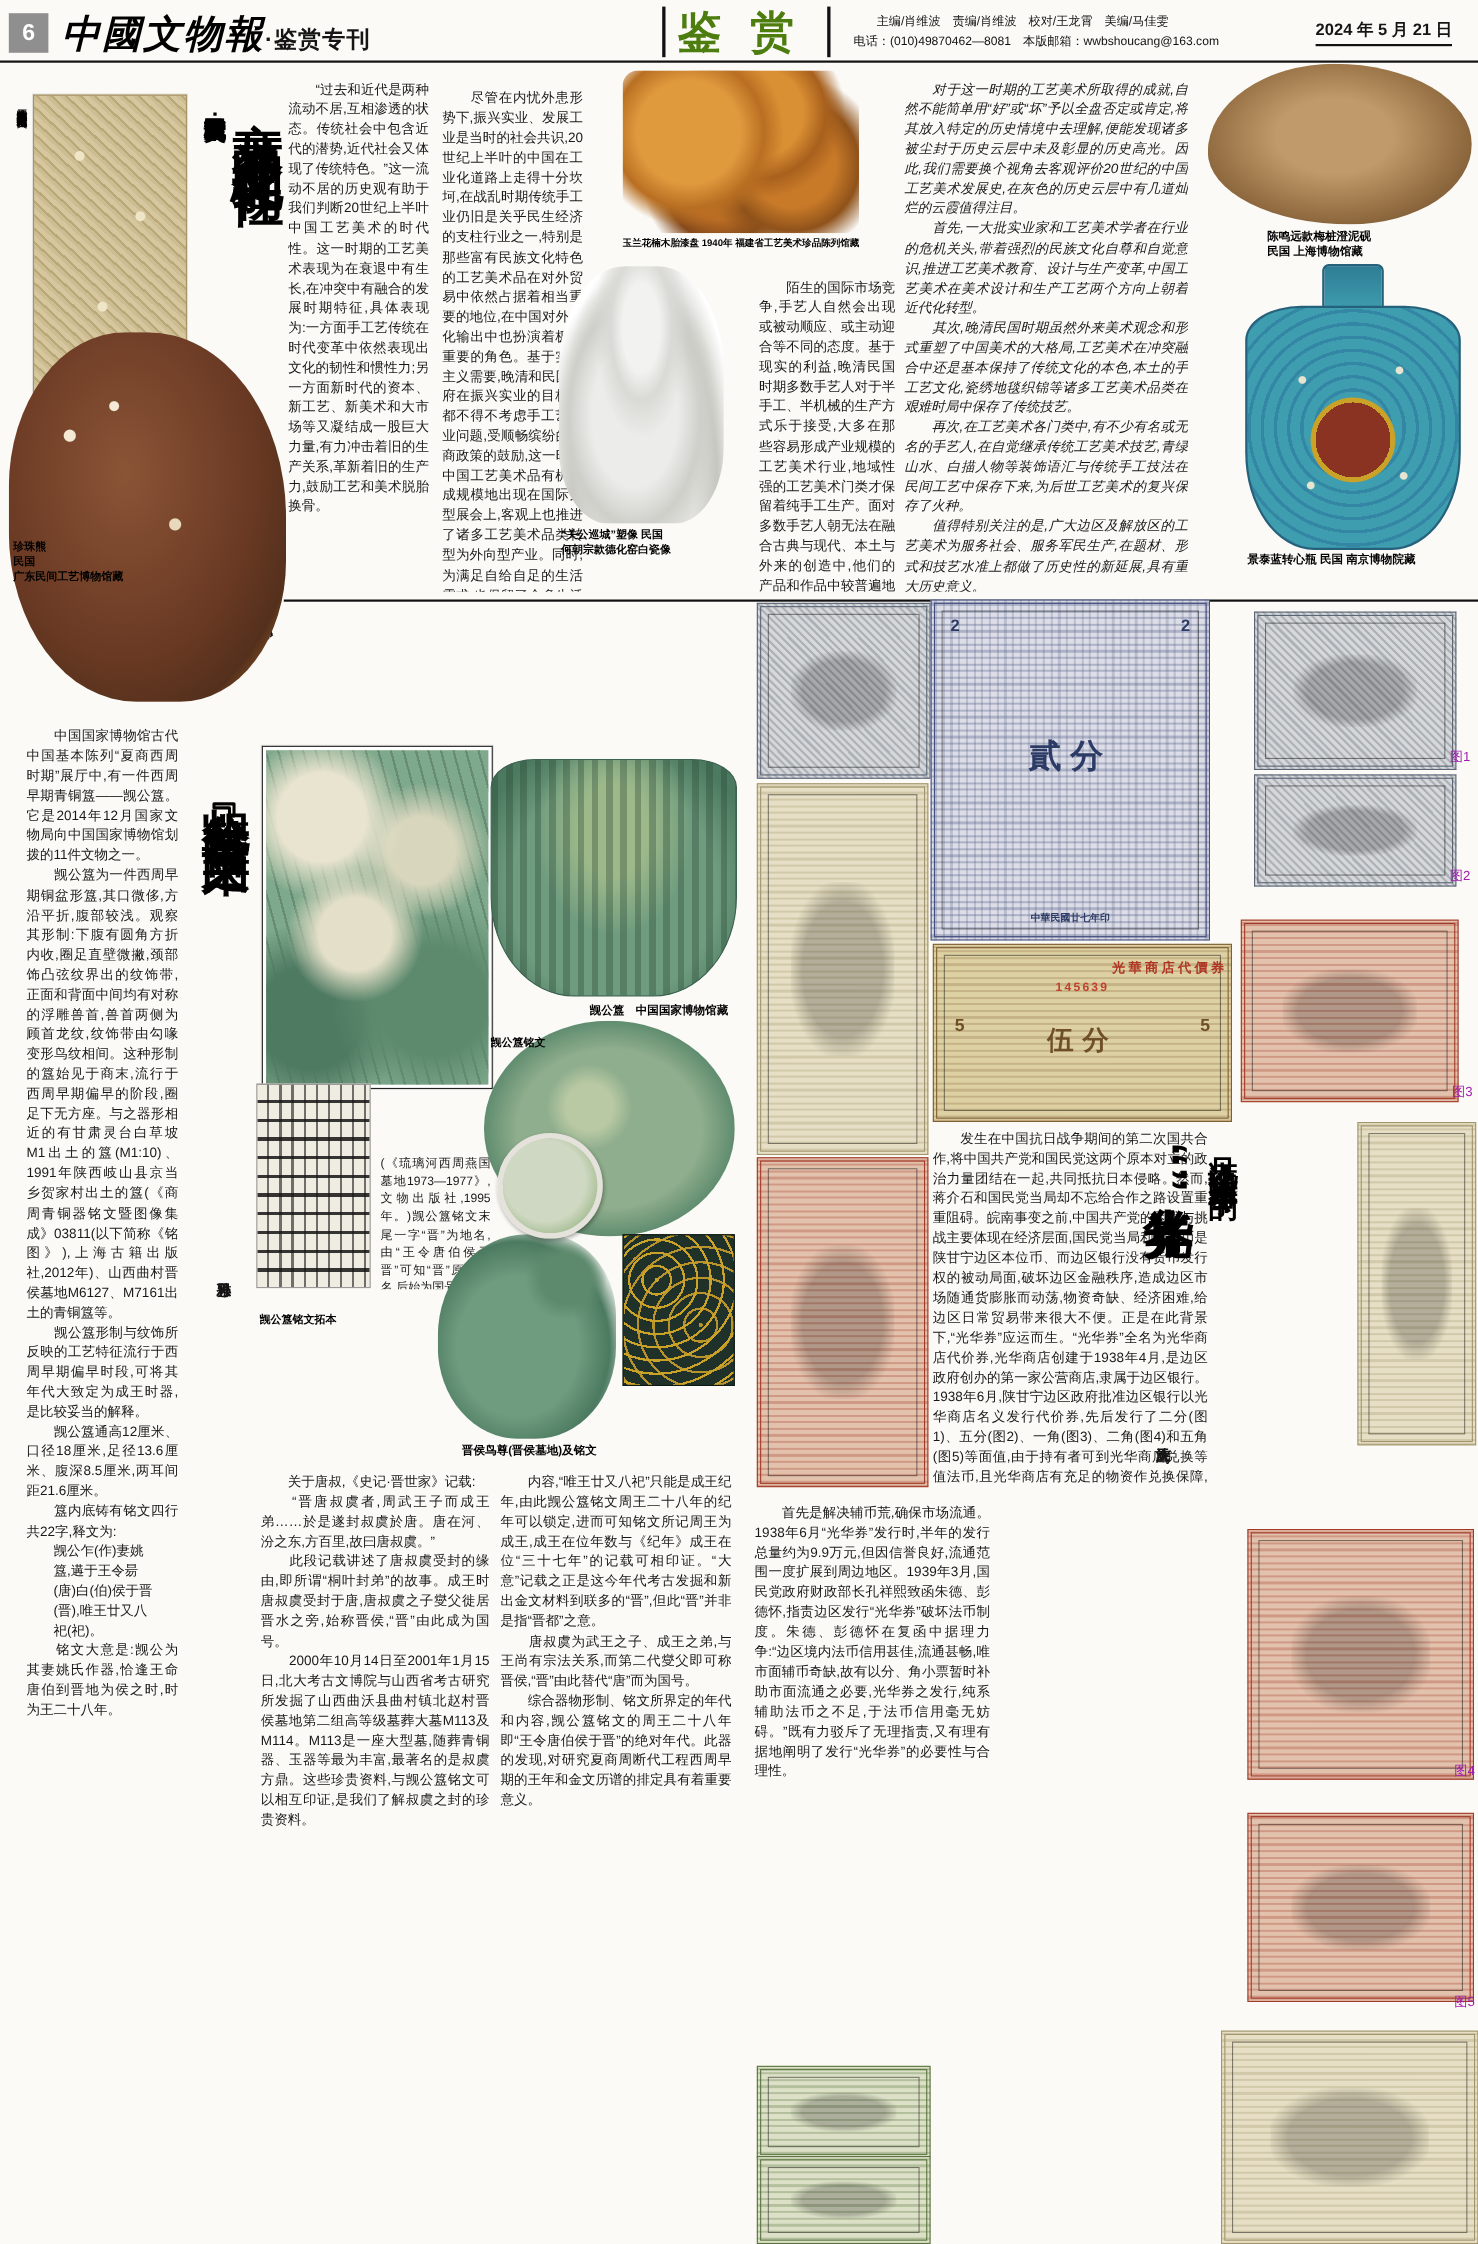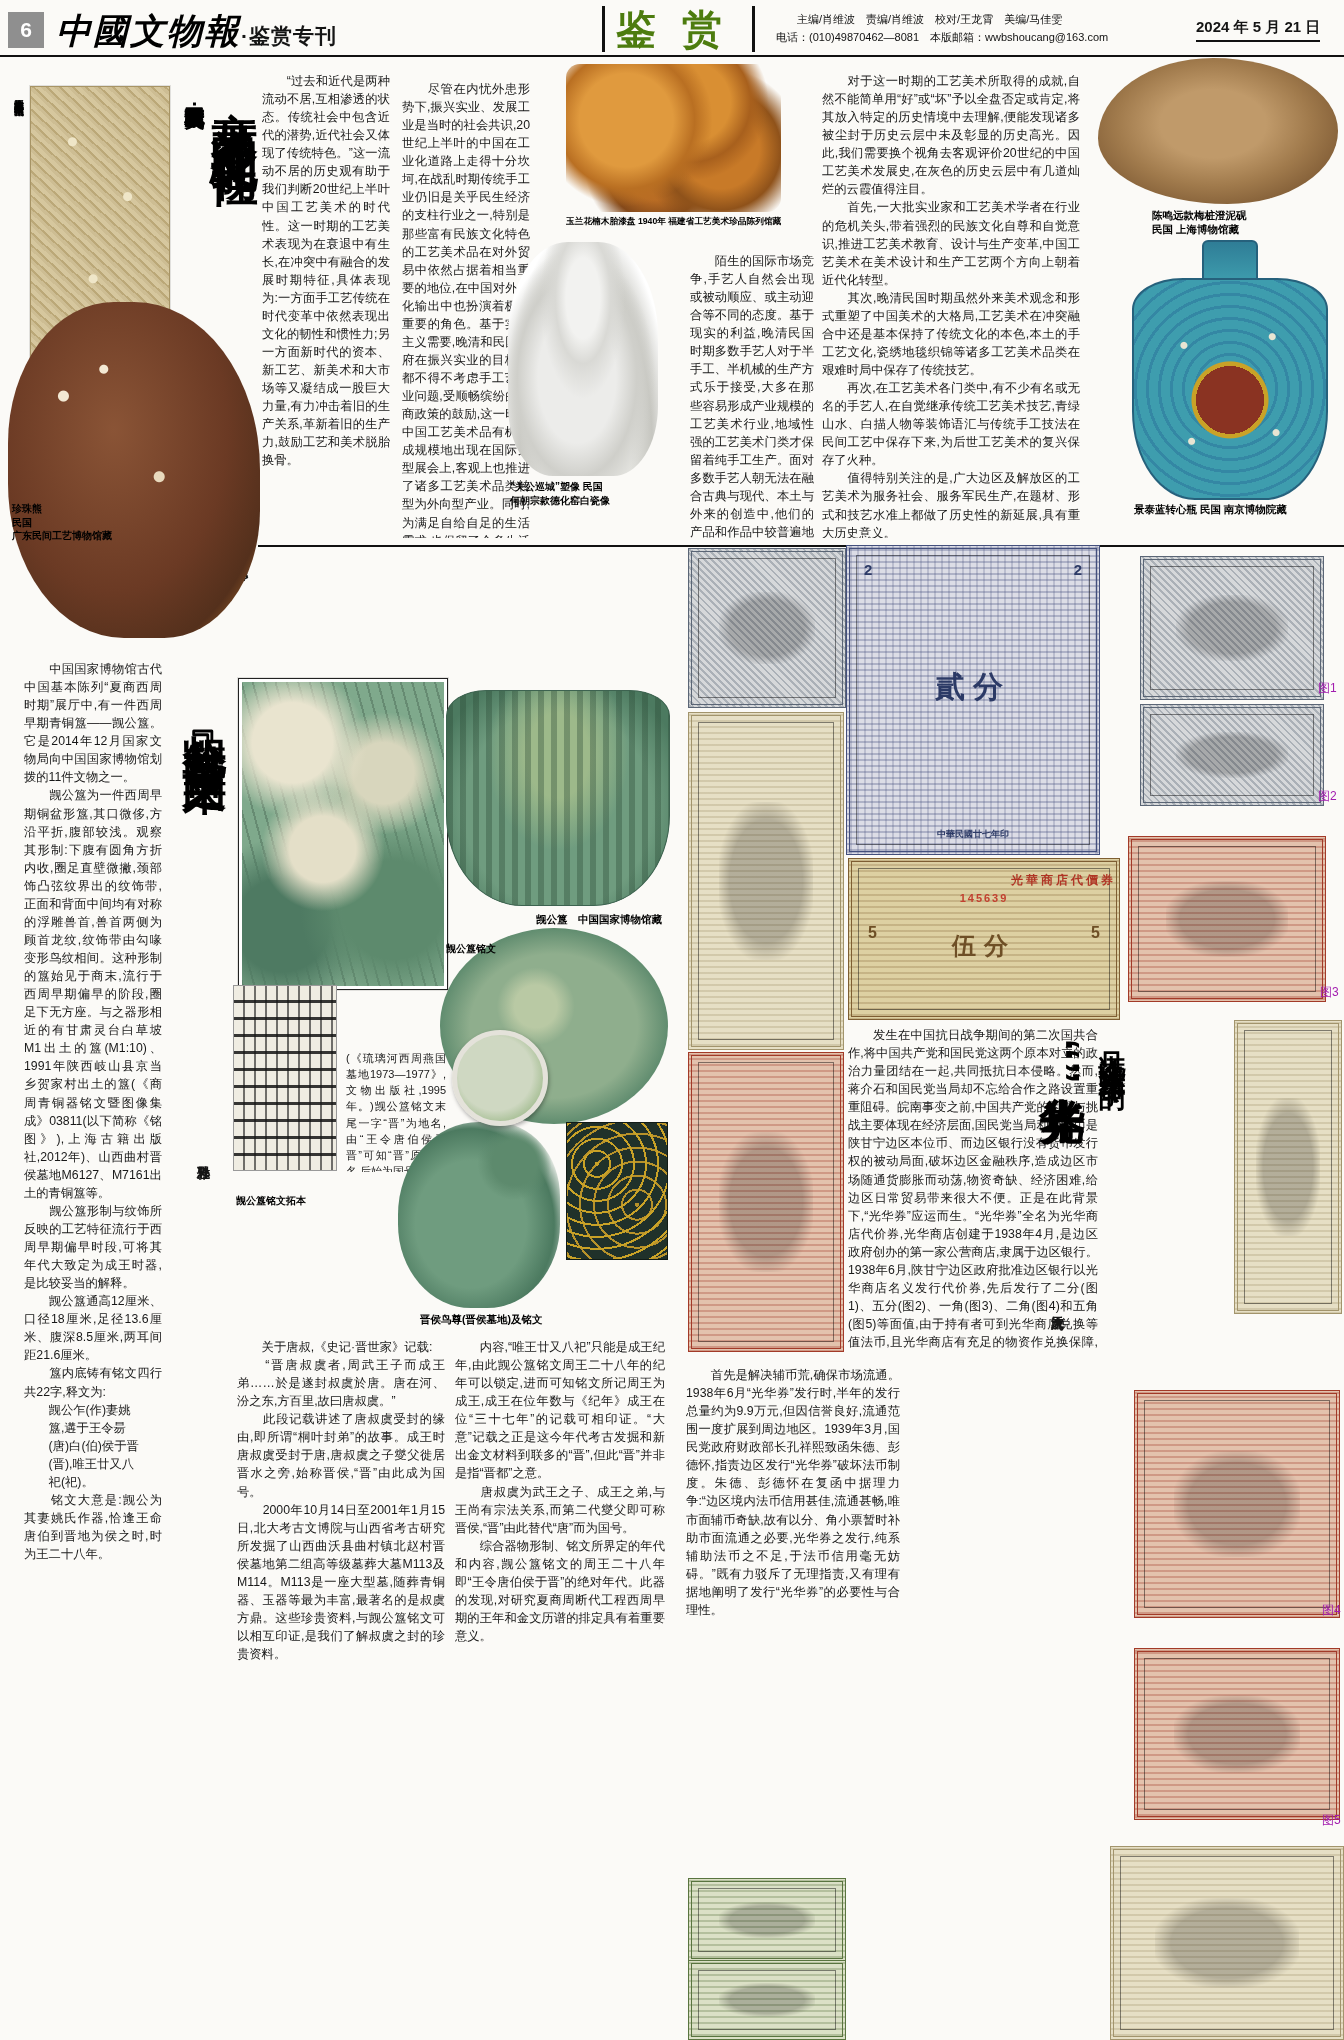--- a/index.html
+++ b/index.html
@@ -127,32 +127,32 @@
   <div class="abs" id="sectiontitle" style="left:616px;top:2px;">鉴赏</div>
   <div class="abs rule" style="left:752px;top:6px;width:3px;height:46px;"></div>
   <div class="abs staff" style="left:776px;top:12px;width:420px;margin-left:21px;">主编/肖维波　责编/肖维波　校对/王龙霄　美编/马佳雯</div>
   <div class="abs staff" style="left:776px;top:30px;width:420px;">电话：(010)49870462—8081　本版邮箱：wwbshoucang@163.com</div>
   <div class="abs" id="date" style="left:1196px;top:18px;">2024 年 5 月 21 日</div>
   <div class="abs rule" style="left:0;top:55px;width:1344px;height:2px;"></div>
 
   <div class="abs cap vert" style="left:12px;top:92px;height:272px;font-weight:normal;font-size:10px;">浮雕园林人物象牙名片盒 清末 杭州工艺美术博物馆藏</div>
   <div class="abs photo img-ivory" style="left:30px;top:86px;width:138px;height:274px;"></div>
   <div class="abs photo img-lion" style="left:8px;top:302px;width:252px;height:336px;box-shadow:none;"></div>
-  <div class="abs cap" style="left:12px;top:502px;width:100px;font-size:10px;">珍珠熊
+  <div class="abs cap" style="left:12px;top:491px;width:100px;font-size:10px;">珍珠熊
 民国
 广东民间工艺博物馆藏</div>
 
   <div class="abs vert titleV" style="left:182px;top:92px;height:424px;font-size:20px;">晚清民国工艺美术成就概说：</div>
   <div class="abs vert titleV" style="left:204px;top:74px;height:448px;font-size:47px;letter-spacing:7px;">衰落中的文化韧性</div>
   <div class="abs vert" style="left:232px;top:556px;height:60px;font-size:13.5px;font-weight:bold;">邱春林</div>
 
   <div class="abs col" style="left:262px;top:72px;width:128px;height:468px;">　　“过去和近代是两种流动不居,互相渗透的状态。传统社会中包含近代的潜势,近代社会又体现了传统特色。”这一流动不居的历史观有助于我们判断20世纪上半叶中国工艺美术的时代性。这一时期的工艺美术表现为在衰退中有生长,在冲突中有融合的发展时期特征,具体表现为:一方面手工艺传统在时代变革中依然表现出文化的韧性和惯性力;另一方面新时代的资本、新工艺、新美术和大市场等又凝结成一股巨大力量,有力冲击着旧的生产关系,革新着旧的生产力,鼓励工艺和美术脱胎换骨。</div>
   <div class="abs col" style="left:402px;top:80px;width:128px;height:458px;">　　尽管在内忧外患形势下,振兴实业、发展工业是当时的社会共识,20世纪上半叶的中国在工业化道路上走得十分坎坷,在战乱时期传统手工业仍旧是关乎民生经济的支柱行业之一,特别是那些富有民族文化特色的工艺美术品在对外贸易中依然占据着相当重要的地位,在中国对外文化输出中也扮演着极其重要的角色。基于实用主义需要,晚清和民国政府在振兴实业的目标下都不得不考虑手工艺产业问题,受顺畅缤纷的工商政策的鼓励,这一时期中国工艺美术品有机会成规模地出现在国际大型展会上,客观上也推进了诸多工艺美术品类转型为外向型产业。同时,为满足自给自足的生活需求,也保留了众多生活工艺美术品类。</div>
   <div class="abs col" style="left:690px;top:252px;width:124px;height:286px;">　　陌生的国际市场竞争,手艺人自然会出现或被动顺应、或主动迎合等不同的态度。基于现实的利益,晚清民国时期多数手艺人对于半手工、半机械的生产方式乐于接受,大多在那些容易形成产业规模的工艺美术行业,地域性强的工艺美术门类才保留着纯手工生产。面对多数手艺人朝无法在融合古典与现代、本土与外来的创造中,他们的产品和作品中较普遍地出现墨守成规、装饰与功能不协调、艺术语言不统一等现象,这与传统言不统一等现象,亦有部分历史因素。</div>
-  <div class="abs col" style="left:822px;top:72px;width:258px;height:466px;">　　对于这一时期的工艺美术所取得的成就,自然不能简单用“好”或“坏”予以全盘否定或肯定,将其放入特定的历史情境中去理解,便能发现诸多被尘封于历史云层中未及彰显的历史高光。因此,我们需要换个视角去客观评价20世纪的中国工艺美术发展史,在灰色的历史云层中有几道灿烂的云霞值得注目。
+  <div class="abs col" style="left:822px;top:72px;width:258px;height:466px;font-style:italic;">　　对于这一时期的工艺美术所取得的成就,自然不能简单用“好”或“坏”予以全盘否定或肯定,将其放入特定的历史情境中去理解,便能发现诸多被尘封于历史云层中未及彰显的历史高光。因此,我们需要换个视角去客观评价20世纪的中国工艺美术发展史,在灰色的历史云层中有几道灿烂的云霞值得注目。
 　　首先,一大批实业家和工艺美术学者在行业的危机关头,带着强烈的民族文化自尊和自觉意识,推进工艺美术教育、设计与生产变革,中国工艺美术在美术设计和生产工艺两个方向上朝着近代化转型。
 　　其次,晚清民国时期虽然外来美术观念和形式重塑了中国美术的大格局,工艺美术在冲突融合中还是基本保持了传统文化的本色,本土的手工艺文化,瓷绣地毯织锦等诸多工艺美术品类在艰难时局中保存了传统技艺。
 　　再次,在工艺美术各门类中,有不少有名或无名的手艺人,在自觉继承传统工艺美术技艺,青绿山水、白描人物等装饰语汇与传统手工技法在民间工艺中保存下来,为后世工艺美术的复兴保存了火种。
 　　值得特别关注的是,广大边区及解放区的工艺美术为服务社会、服务军民生产,在题材、形式和技艺水准上都做了历史性的新延展,具有重大历史意义。</div>
 
   <div class="abs photo img-plate" style="left:566px;top:64px;width:215px;height:148px;box-shadow:none;background-color:#fbfaf7;"></div>
   <div class="abs cap" style="left:566px;top:216px;width:216px;font-size:8.7px;white-space:nowrap;overflow:hidden;">玉兰花楠木胎漆盘 1940年 福建省工艺美术珍品陈列馆藏</div>
 
   <div class="abs photo img-porcelain" style="left:508px;top:242px;width:150px;height:234px;box-shadow:none;"></div>
   <div class="abs cap" style="left:510px;top:480px;width:146px;font-size:10px;">“关公巡城”塑像 民国

